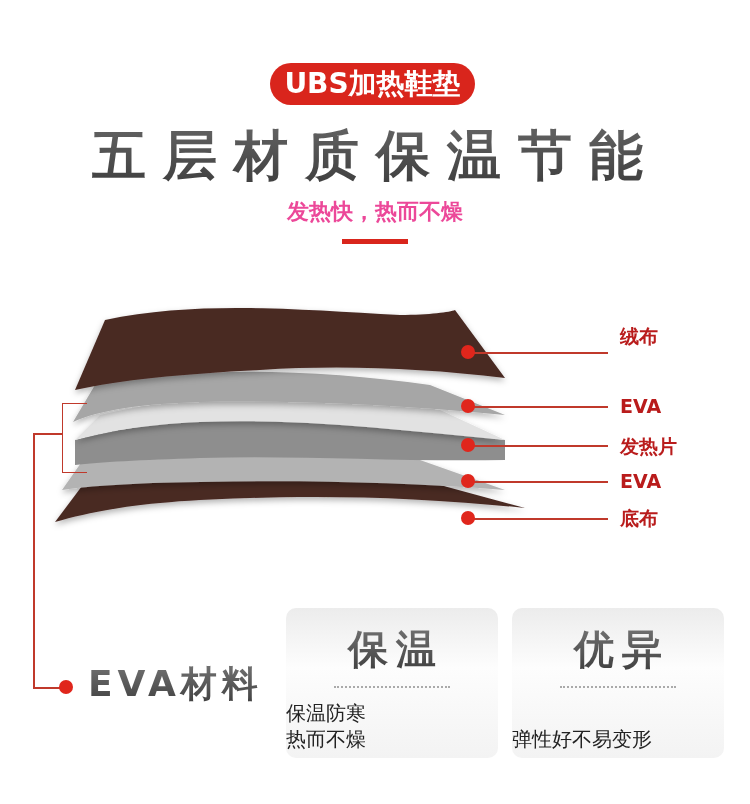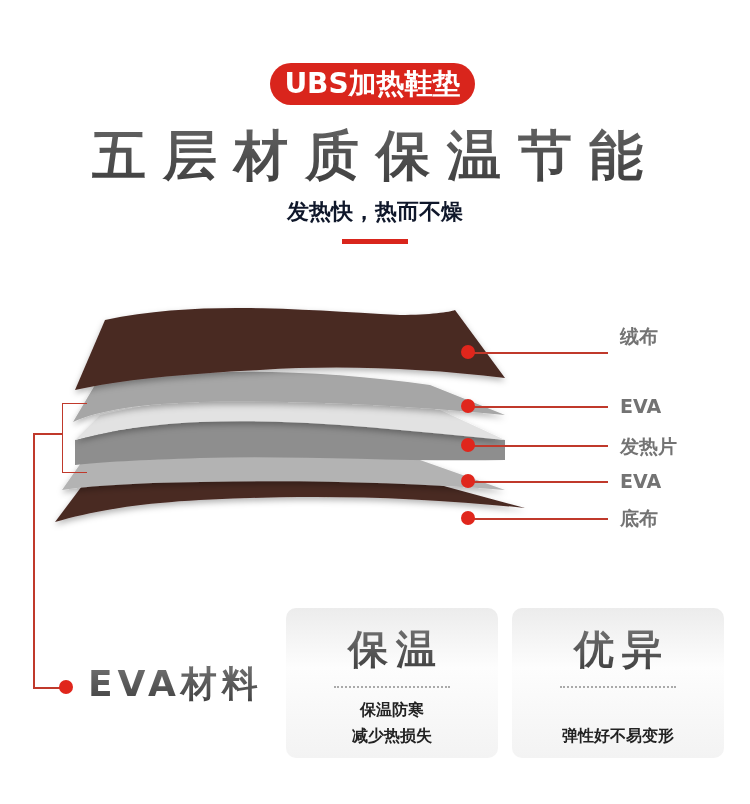--- a/index.html
+++ b/index.html
@@ -1,34 +1,34 @@
 <!DOCTYPE html>
 <html><head>
 <meta charset="utf-8">
 <style>
   html,body{margin:0;padding:0;background:#fff;}
   body{width:750px;height:804px;position:relative;overflow:hidden;font-family:"DejaVu Sans","Liberation Sans",sans-serif;}
   .badge{position:absolute;left:270px;top:63px;width:205px;height:42px;border-radius:21px;background:#d9251c;color:#fff;font-weight:bold;font-size:28px;line-height:42px;text-align:center;letter-spacing:0px;}
   .title{position:absolute;left:0;top:120px;width:735px;text-align:center;font-size:54px;font-weight:bold;color:#555;letter-spacing:17px;padding-left:17px;box-sizing:border-box;
     background:linear-gradient(#666,#3a3a3a);-webkit-background-clip:text;background-clip:text;-webkit-text-fill-color:transparent;}
-  .subtitle{position:absolute;left:0;top:197px;width:750px;text-align:center;font-size:22px;font-weight:bold;color:#0f172a;}
+  .subtitle{position:absolute;left:0;top:197px;width:750px;text-align:center;font-size:22px;font-weight:bold;color:#ec4899;}
   .redbar{position:absolute;left:342px;top:239px;width:66px;height:5px;background:#d9251c;}
   .layers{position:absolute;left:0;top:290px;width:560px;height:260px;}
   .callout-line{position:absolute;height:2px;background:#c0392b;}
   .dot{position:absolute;width:14px;height:14px;border-radius:50%;background:#e0261c;}
-  .label{position:absolute;font-size:19px;font-weight:bold;color:#737373;}
+  .label{position:absolute;font-size:19px;font-weight:bold;color:#b91c1c;}
   .bracket{position:absolute;border:1.5px solid #c0392b;border-right:none;}
   .vline{position:absolute;background:#c0392b;}
   .eva-title{position:absolute;left:88px;top:660px;font-size:36px;font-weight:bold;letter-spacing:5px;
     background:linear-gradient(#777,#3a3a3a);-webkit-background-clip:text;background-clip:text;-webkit-text-fill-color:transparent;}
   .card{position:absolute;top:608px;width:212px;height:150px;border-radius:10px;background:linear-gradient(#ececec,#fdfdfd 40%,#f3f3f3);}
   .card-h{position:absolute;left:0;top:14px;width:100%;text-align:center;font-size:40px;font-weight:bold;letter-spacing:8px;padding-left:8px;box-sizing:border-box;
     background:linear-gradient(#777,#3a3a3a);-webkit-background-clip:text;background-clip:text;-webkit-text-fill-color:transparent;}
   .card-sep{position:absolute;left:48px;right:48px;top:78px;border-top:2px dotted #aaa;}
-  .card-l{position:absolute;left:0;width:100%;text-align:center;font-size:16px;font-weight:bold;color:#222;}
+  .card-l{position:absolute;left:0;width:100%;text-align:left;font-size:20px;font-weight:normal;color:#222;}
 </style>
 </head>
 <body>
 
 <div class="badge">UBS加热鞋垫</div>
 <div class="title">五层材质保温节能</div>
 <div class="subtitle">发热快，热而不燥</div>
 <div class="redbar"></div>
 
 <svg class="layers" viewBox="0 0 560 260" width="560" height="260">
@@ -75,19 +75,19 @@
 <div class="vline" style="left:33px;top:433px;width:1.5px;height:255px;"></div>
 <div class="vline" style="left:33px;top:687px;width:30px;height:1.5px;"></div>
 <div class="dot" style="left:59px;top:680px;"></div>
 
 <div class="eva-title">EVA材料</div>
 
 <div class="card" style="left:286px;">
   <div class="card-h">保温</div>
   <div class="card-sep"></div>
   <div class="card-l" style="top:92px;">保温防寒</div>
-  <div class="card-l" style="top:118px;">减少热损失</div>
+  <div class="card-l" style="top:118px;">热而不燥</div>
 </div>
 <div class="card" style="left:512px;">
   <div class="card-h">优异</div>
   <div class="card-sep"></div>
   <div class="card-l" style="top:118px;">弹性好不易变形</div>
 </div>
 
 </body></html>

